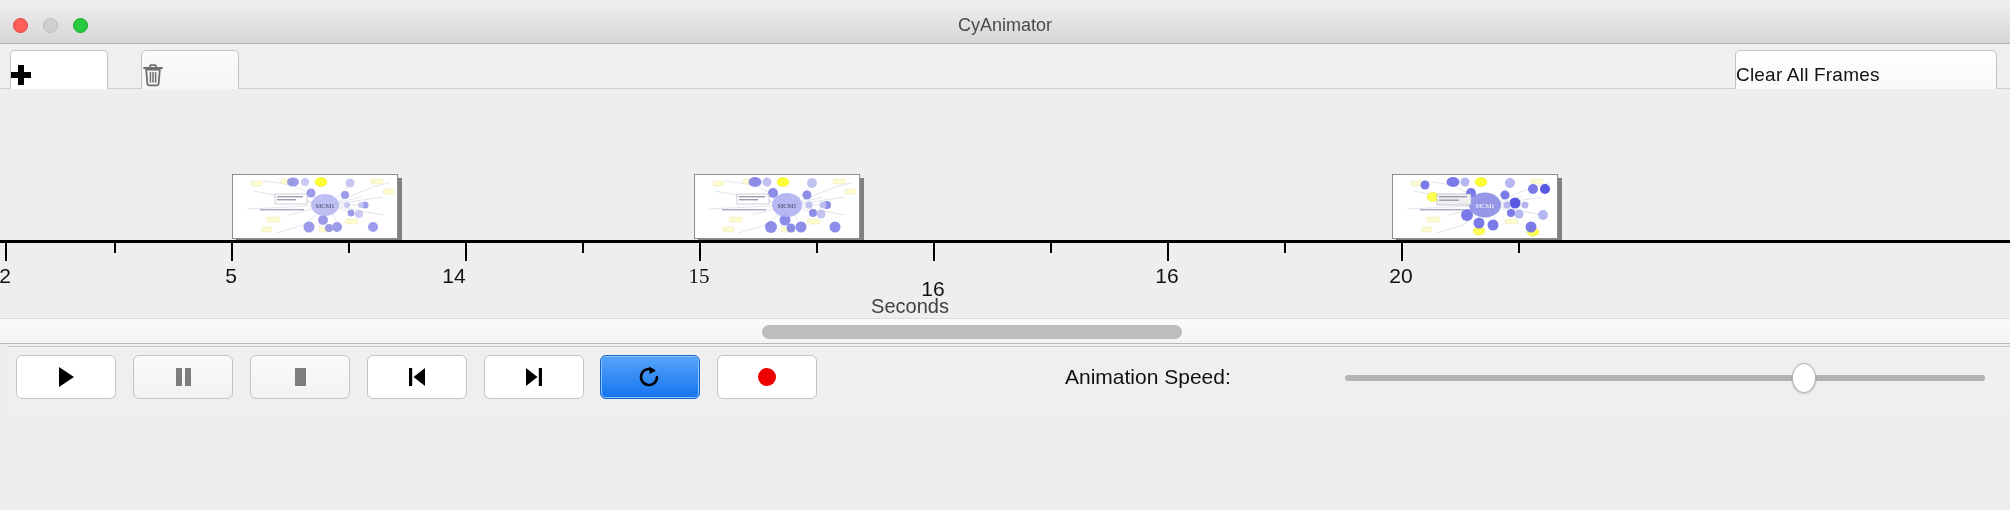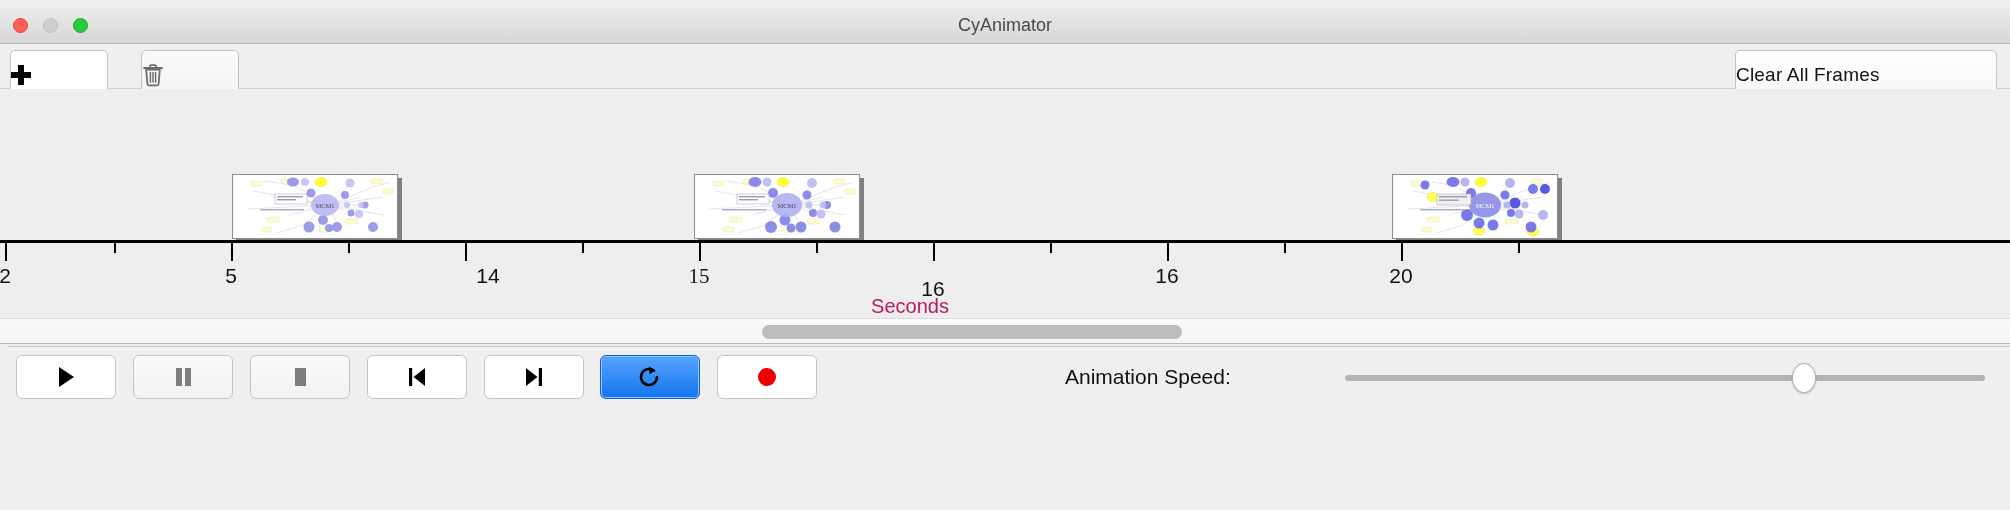--- a/index.html
+++ b/index.html
@@ -192,21 +192,21 @@
     color: #111;
     transform: translateX(-50%);
     white-space: nowrap;
   }
   .axis-title {
     position: absolute;
     top: 55px; left: 0;
     width: 1820px;
     text-align: center;
     font-size: 20px;
-    color: #be185d;
+    color: #404040;
   }
 
   
   .hscroll-track {
     position: absolute;
     top: 318px; left: 0;
     width: 2010px;
     height: 26px;
     background: linear-gradient(#fbfbfb, #f4f4f4);
     border-top: 1px solid #dcdcdc;
@@ -494,21 +494,21 @@
     <div class="tick minor" style="left:816px;"></div>
     <div class="tick major" style="left:933px;"></div>
     <div class="tick minor" style="left:1050px;"></div>
     <div class="tick major" style="left:1167px;"></div>
     <div class="tick minor" style="left:1284px;"></div>
     <div class="tick major" style="left:1401px;"></div>
     <div class="tick minor" style="left:1518px;"></div>
 
     <div class="tick-label" style="left:5px;">2</div>
     <div class="tick-label" style="left:231px;">5</div>
-    <div class="tick-label" style="left:488px;">14</div>
+    <div class="tick-label" style="left:454px;">14</div>
     <div class="tick-label" style="left:699px;font-family:Liberation Serif, serif;">15</div>
     <div class="tick-label" style="left:933px;margin-top:13px;">16</div>
     <div class="tick-label" style="left:1167px;">16</div>
     <div class="tick-label" style="left:1401px;">20</div>
 
     <div class="axis-title">Seconds</div>
   </div>
 
   <div class="hscroll-track">
     <div class="hscroll-thumb"></div>

